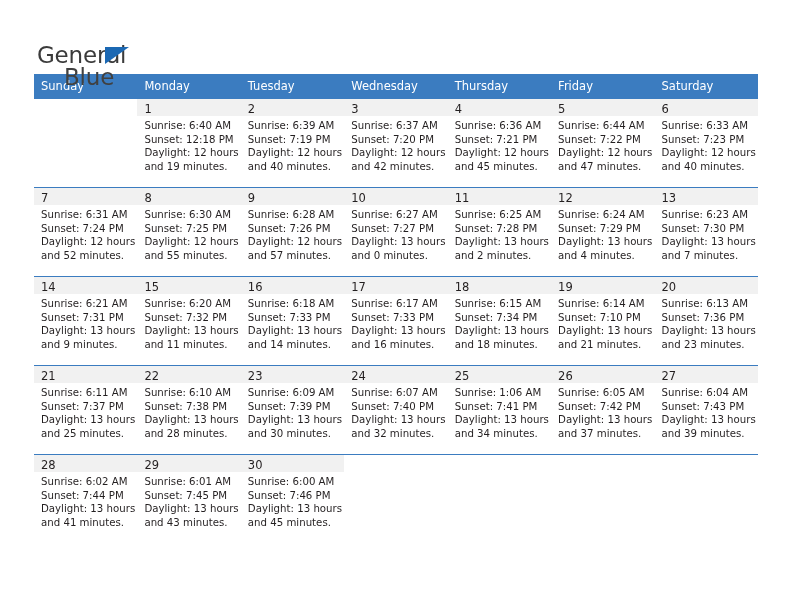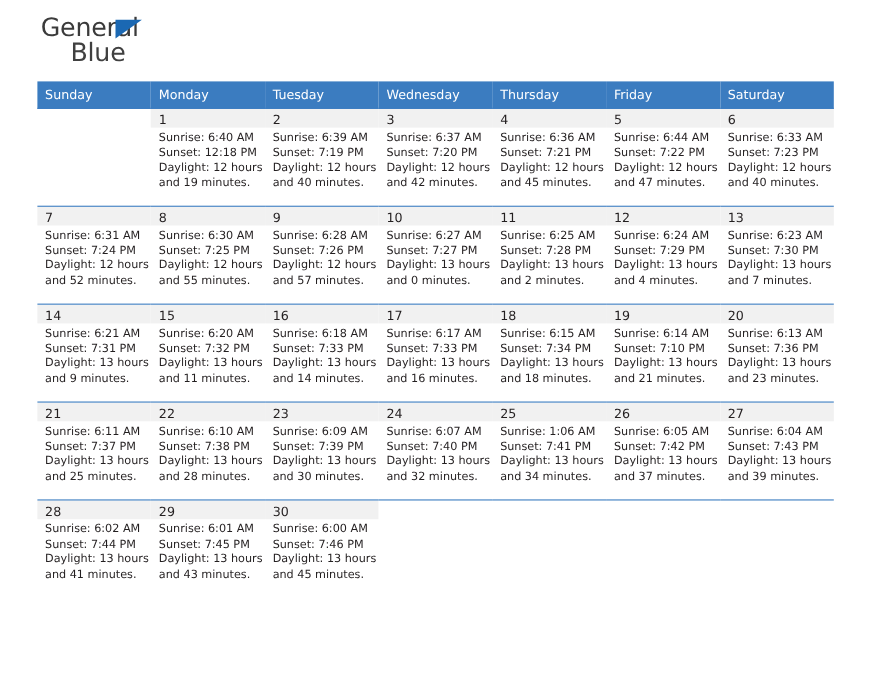--- a/index.html
+++ b/index.html
@@ -18,23 +18,23 @@
     position: relative;
     width: 792px;
     height: 612px;
     box-sizing: border-box;
     padding: 0 34px;
   }
 
   
   .header {
     display: flex;
-    align-items: flex-end;
+    align-items: flex-start;
     justify-content: space-between;
-    padding-top: 28px;
+    padding-top: 41px;
     height: 68px;
     box-sizing: border-box;
   }
   .logo {
     position: relative;
     width: 190px;
     height: 56px;
     line-height: 1;
   }
   .logo-general {

